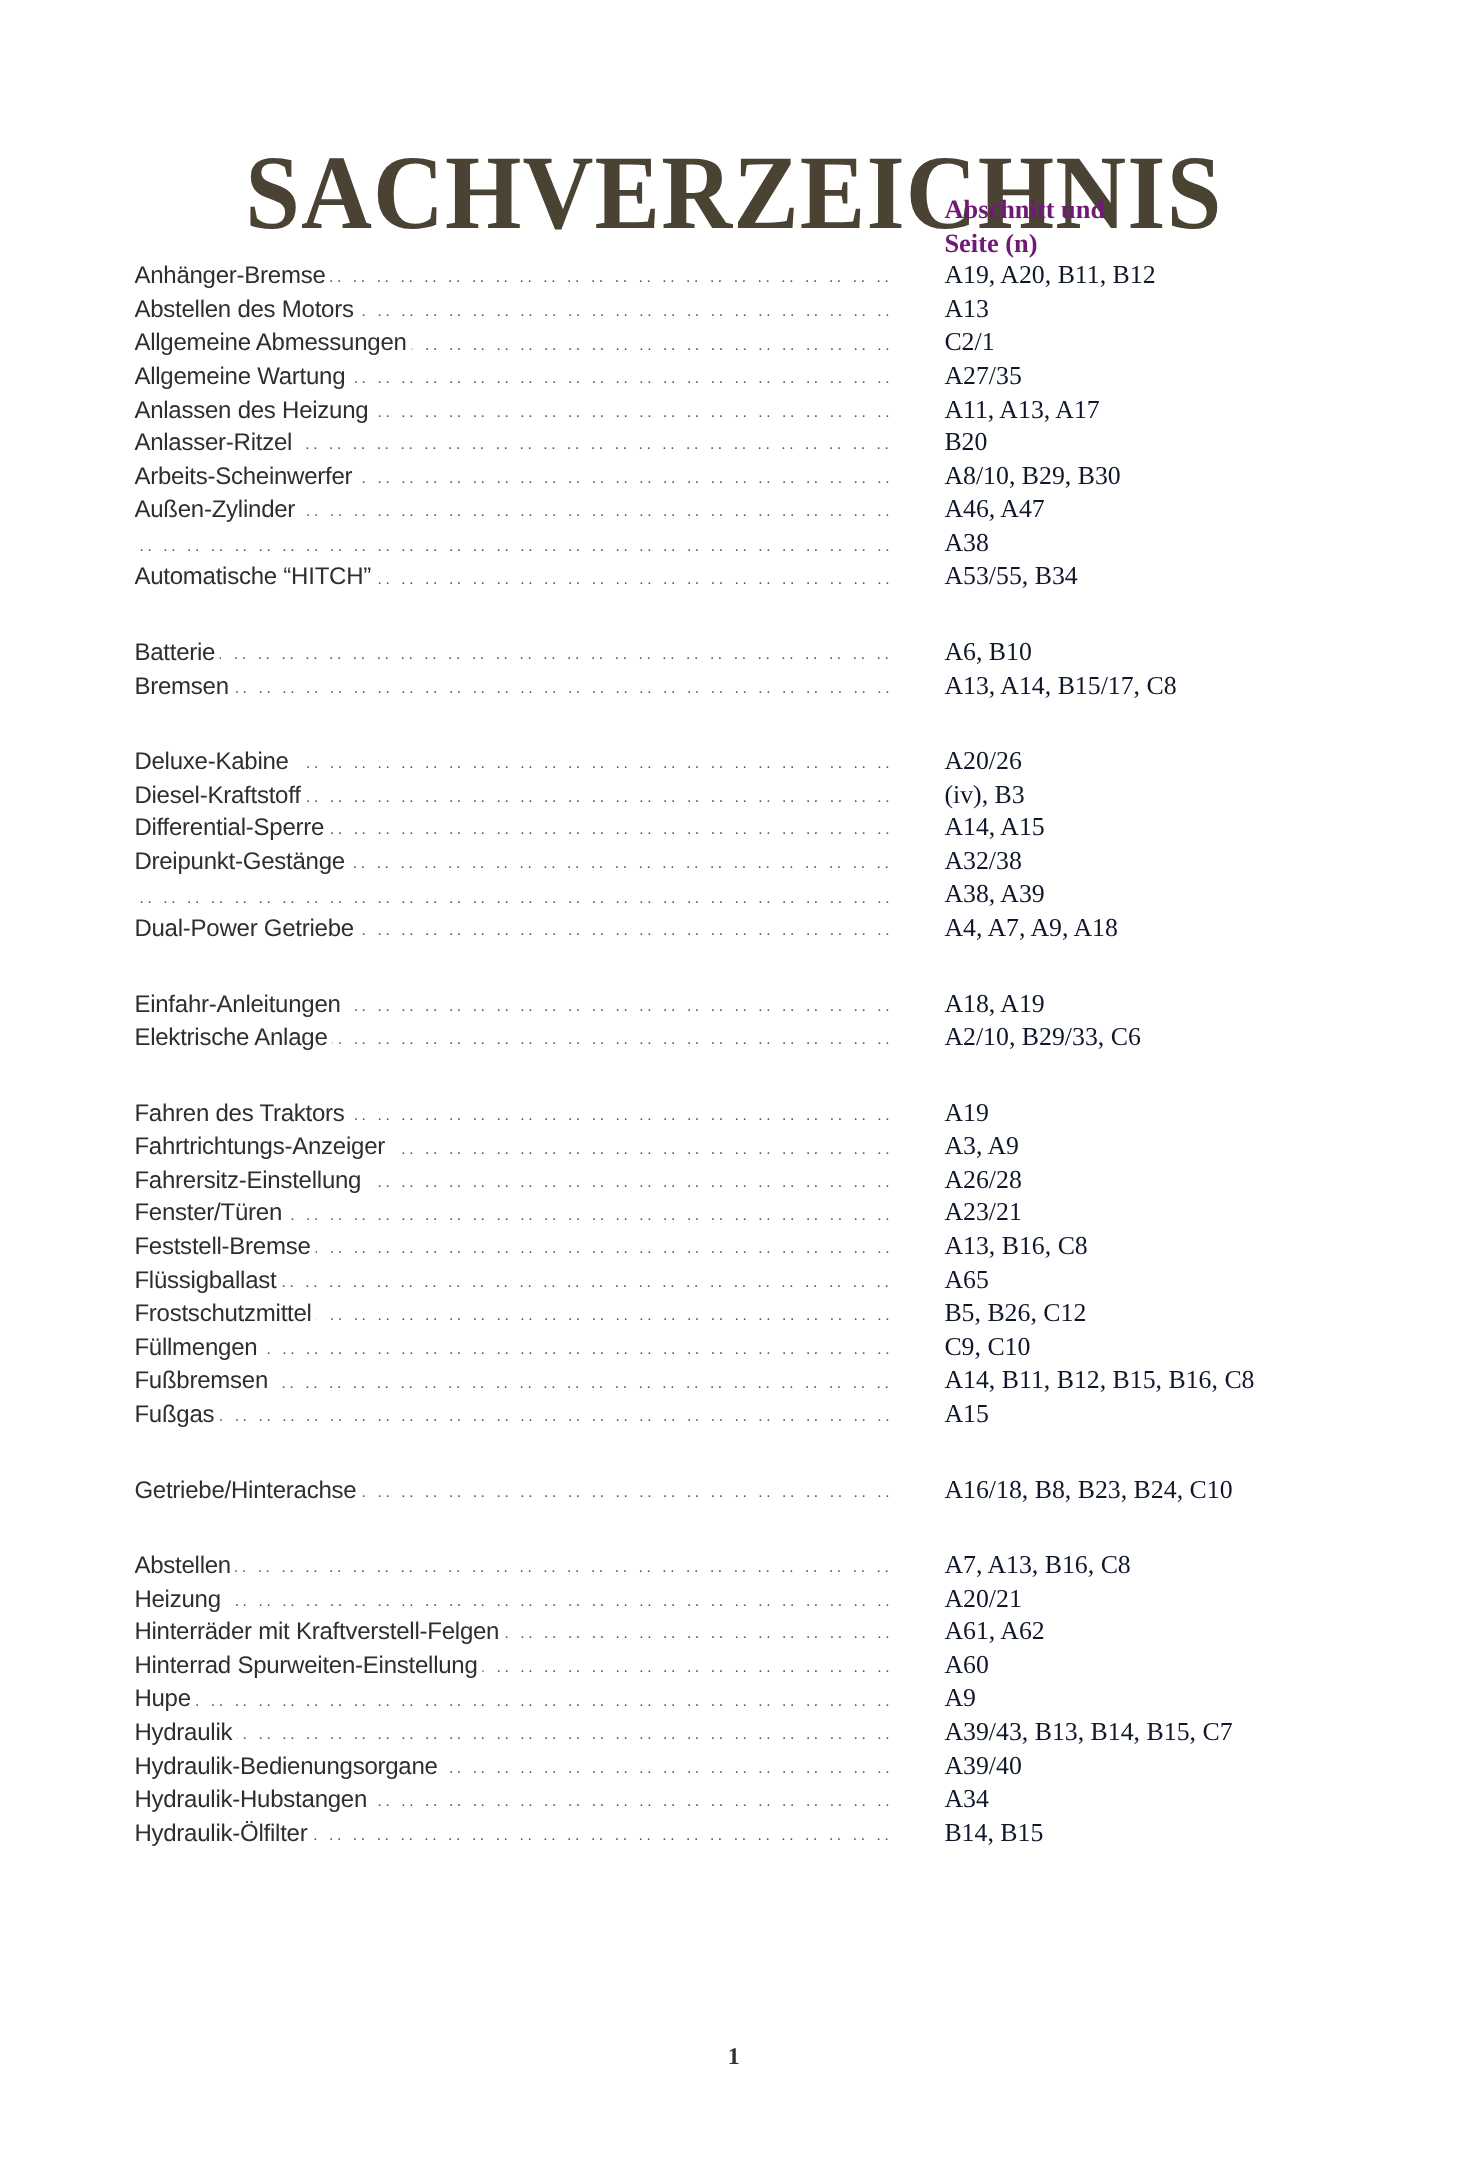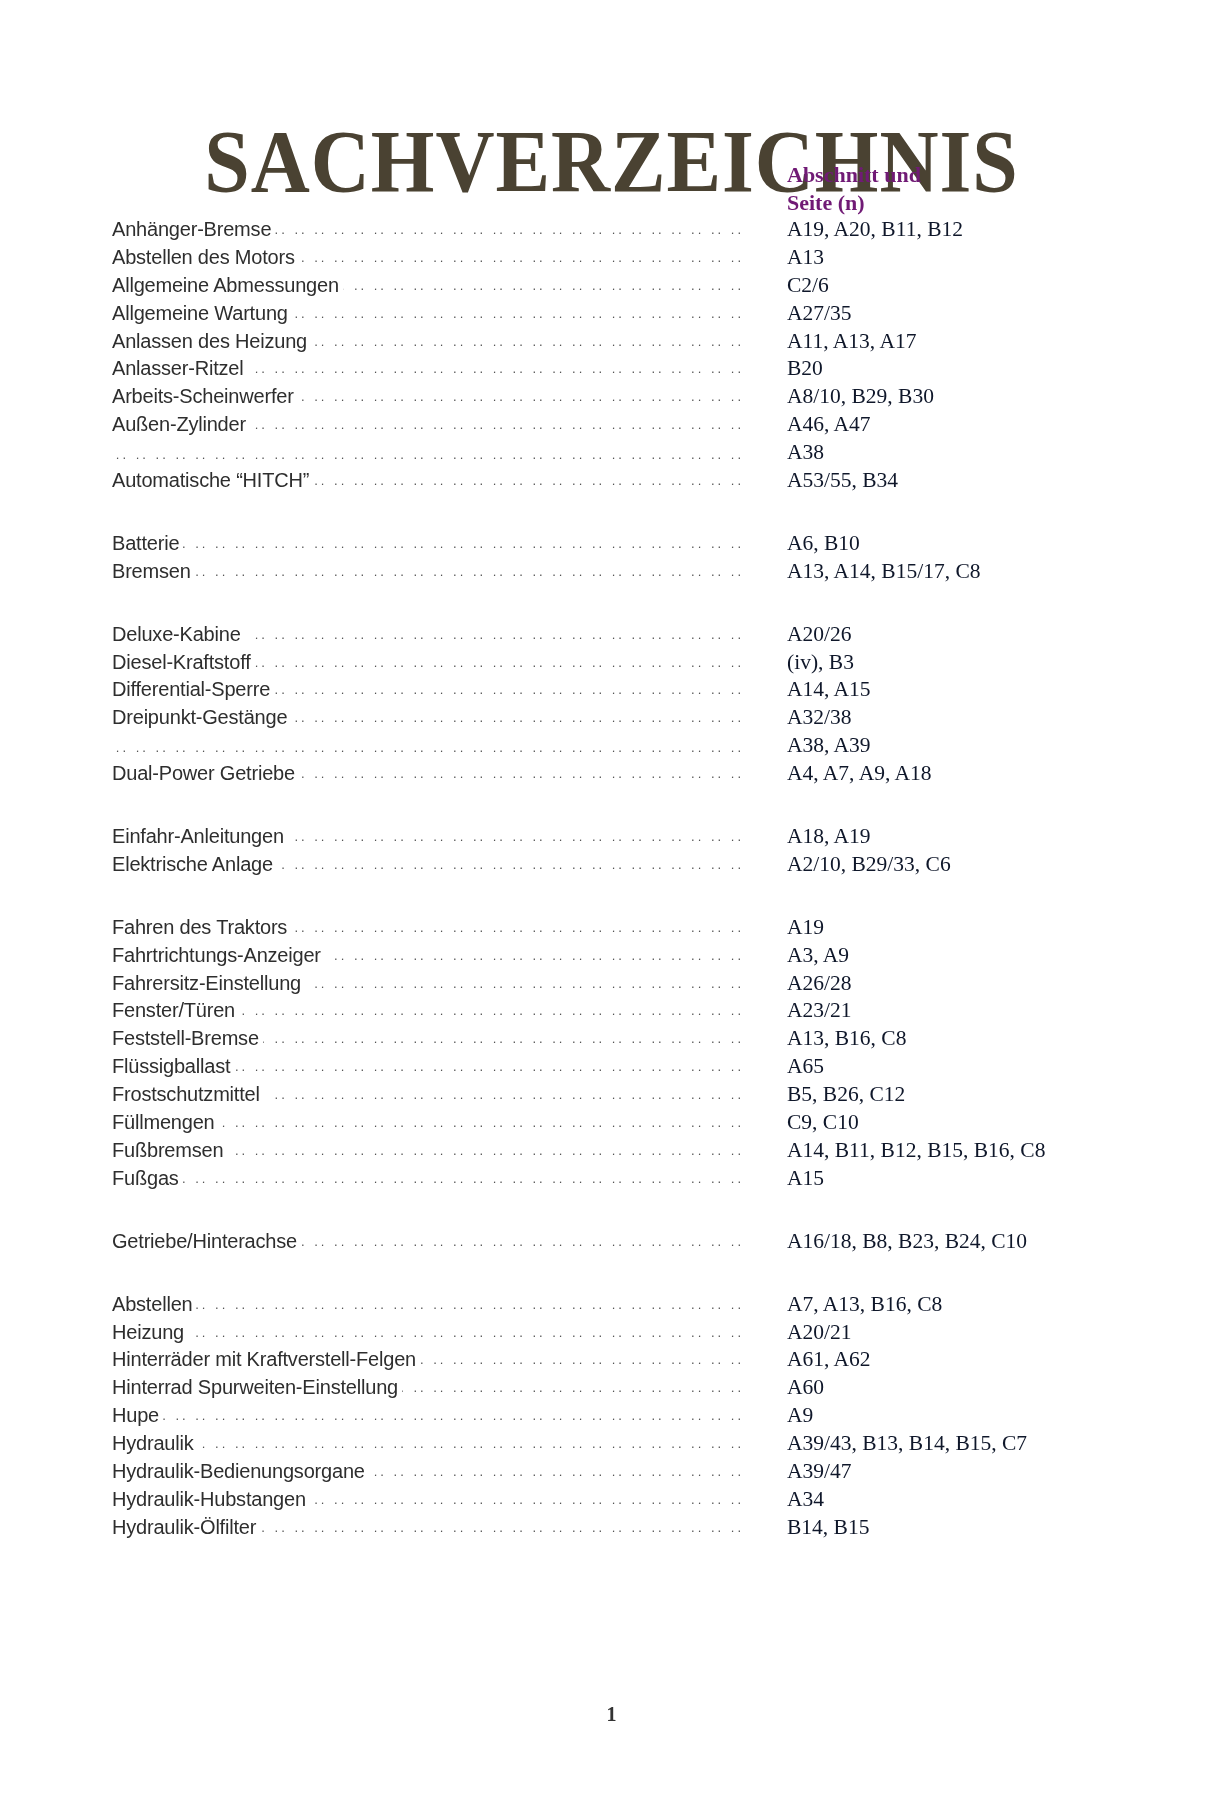--- a/index.html
+++ b/index.html
@@ -73,21 +73,21 @@
           <span class="term">Abstellen des Motors</span>
           <span class="leader">.. .. .. .. .. .. .. .. .. .. .. .. .. .. .. .. .. .. .. .. .. .. .. .. .. .. .. .. .. .. .. .. .. .. .. .. .. .. .. .. </span>
         </div>
         <span class="refs">A13</span>
       </div>
       <div class="entry">
         <div class="term-wrap">
           <span class="term">Allgemeine Abmessungen</span>
           <span class="leader">.. .. .. .. .. .. .. .. .. .. .. .. .. .. .. .. .. .. .. .. .. .. .. .. .. .. .. .. .. .. .. .. .. .. .. .. .. .. .. .. </span>
         </div>
-        <span class="refs">C2/6</span>
+        <span class="refs">C2/1</span>
       </div>
       <div class="entry">
         <div class="term-wrap">
           <span class="term">Allgemeine Wartung</span>
           <span class="leader">.. .. .. .. .. .. .. .. .. .. .. .. .. .. .. .. .. .. .. .. .. .. .. .. .. .. .. .. .. .. .. .. .. .. .. .. .. .. .. .. </span>
         </div>
         <span class="refs">A27/35</span>
       </div>
       <div class="entry">
         <div class="term-wrap">
@@ -328,21 +328,21 @@
           <span class="term">Hydraulik</span>
           <span class="leader">.. .. .. .. .. .. .. .. .. .. .. .. .. .. .. .. .. .. .. .. .. .. .. .. .. .. .. .. .. .. .. .. .. .. .. .. .. .. .. .. </span>
         </div>
         <span class="refs">A39/43, B13, B14, B15, C7</span>
       </div>
       <div class="entry">
         <div class="term-wrap">
           <span class="term">Hydraulik-Bedienungsorgane</span>
           <span class="leader">.. .. .. .. .. .. .. .. .. .. .. .. .. .. .. .. .. .. .. .. .. .. .. .. .. .. .. .. .. .. .. .. .. .. .. .. .. .. .. .. </span>
         </div>
-        <span class="refs">A39/47</span>
+        <span class="refs">A39/40</span>
       </div>
       <div class="entry">
         <div class="term-wrap">
           <span class="term">Hydraulik-Hubstangen</span>
           <span class="leader">.. .. .. .. .. .. .. .. .. .. .. .. .. .. .. .. .. .. .. .. .. .. .. .. .. .. .. .. .. .. .. .. .. .. .. .. .. .. .. .. </span>
         </div>
         <span class="refs">A34</span>
       </div>
       <div class="entry">
         <div class="term-wrap">

